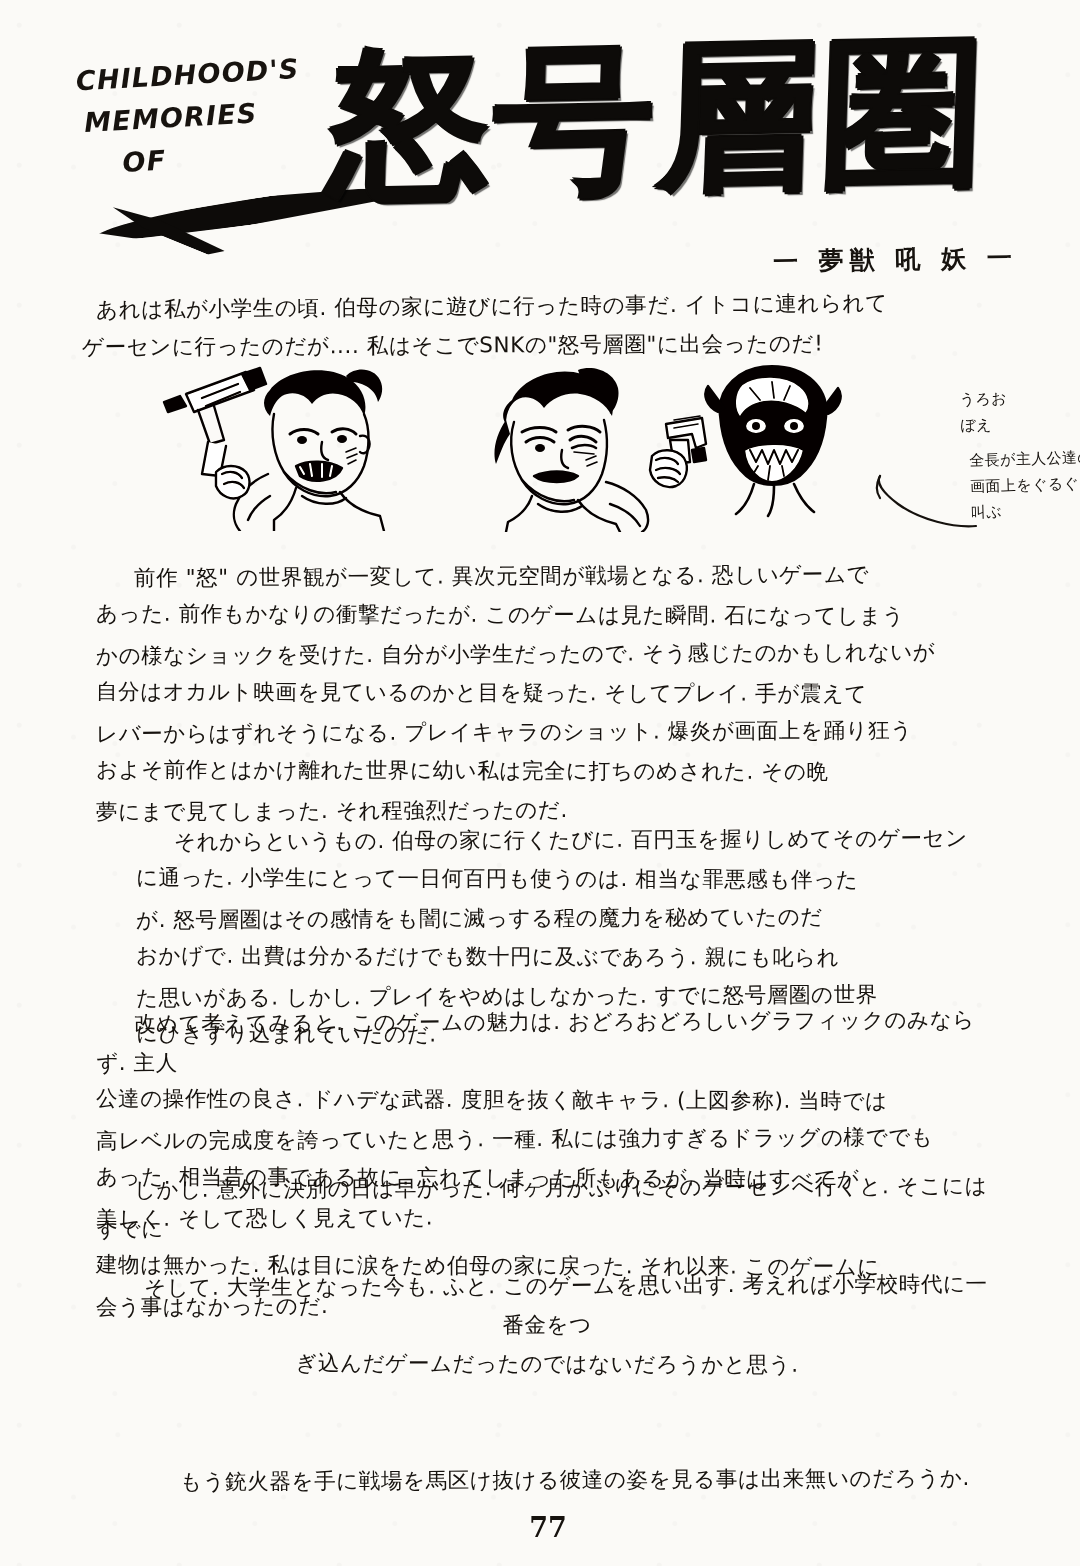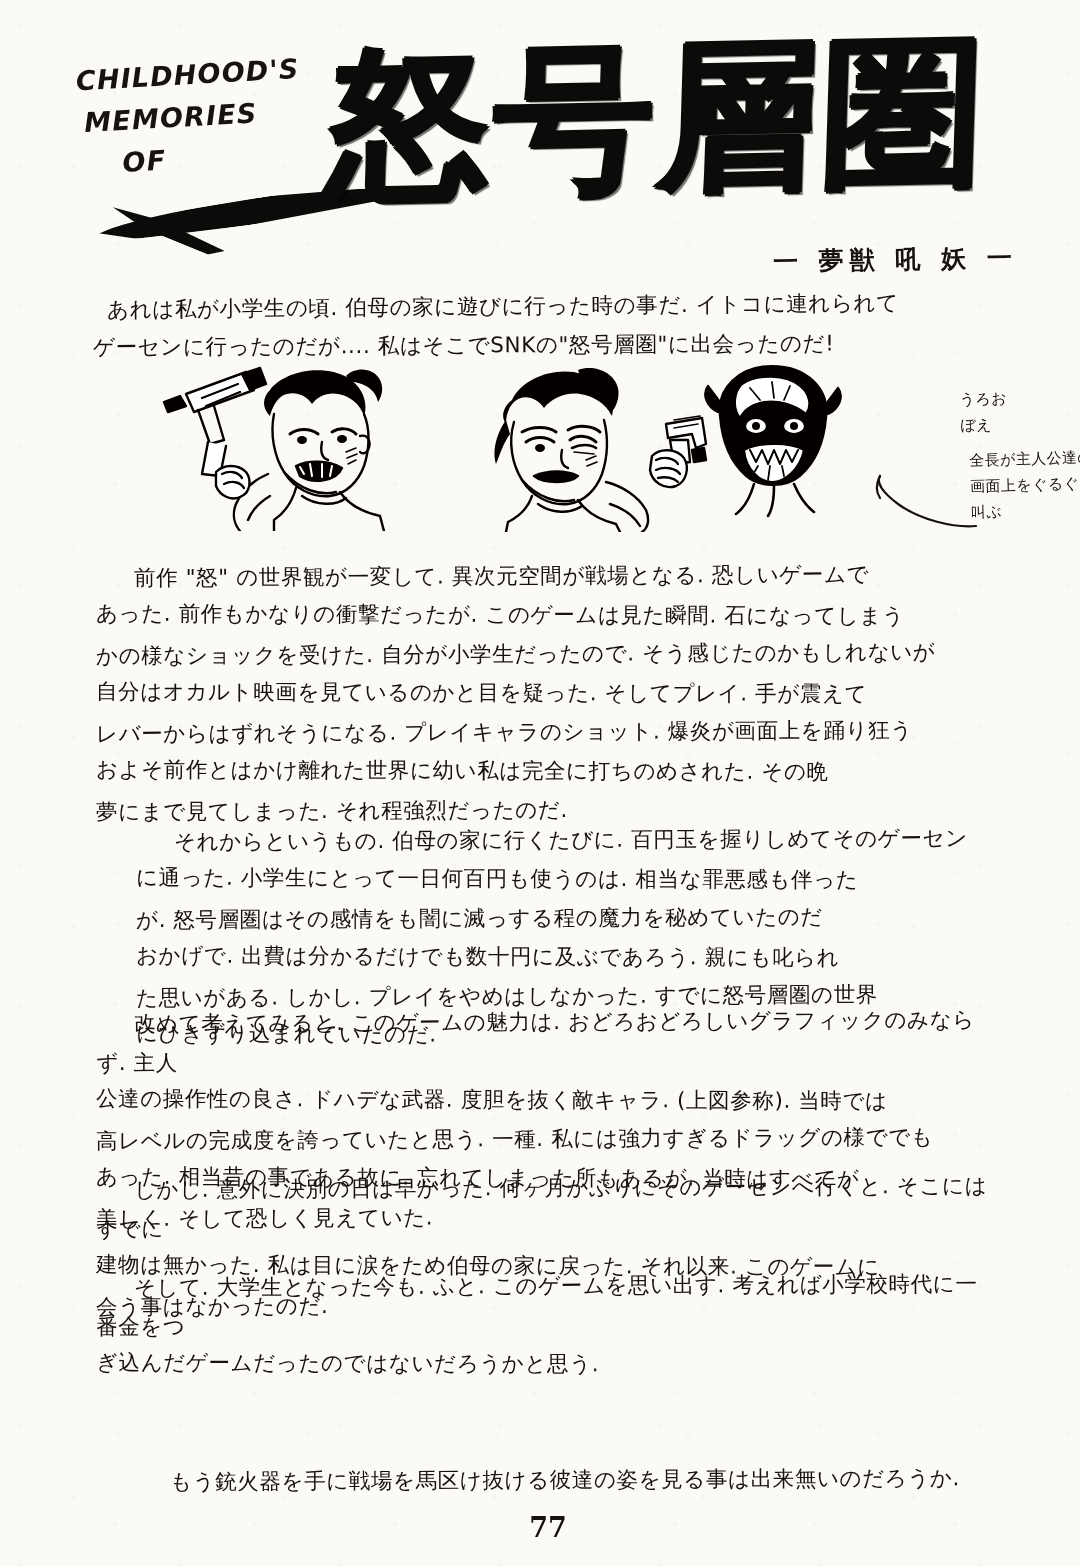--- a/index.html
+++ b/index.html
@@ -108,21 +108,21 @@
   
   .hand {
     font-family: "DejaVu Sans", sans-serif;
     color: #16120e;
     font-size: 21.5px;
     line-height: 39px;
     letter-spacing: 0.6px;
   }
   .intro {
     position: absolute;
-    left: 107px;
+    left: 96px;
     top: 286px;
     width: 900px;
   }
   .intro div { transform: rotate(-0.5deg); }
   .intro div:nth-child(2) { transform: rotate(-0.3deg) translateX(-14px); }
 
   
   .art-row {
     position: absolute;
     left: 150px;
@@ -166,23 +166,23 @@
     text-indent: 38px;
   }
   .para p.noind { text-indent: 0; }
   .para p:nth-child(odd) { transform: rotate(-0.28deg); }
   .para p:nth-child(even) { transform: rotate(0.18deg); }
 
   .p1 { top: 556px; }
   .p2 { top: 820px; margin-left: 40px; }
   .p3 { top: 1002px; }
   .p4 { top: 1168px; }
-  .p5 { top: 1266px; }
+  .p5 { top: 1266px; text-align: center; }
   .p6 { top: 1352px; }
-  .p7 { top: 1460px; left: 170px; width: 800px; }
+  .p7 { top: 1460px; left: 170px; width: 800px; text-align: right; }
 
   .folio {
     position: absolute;
     left: 0;
     top: 1512px;
     width: 1080px;
     text-align: center;
     font-family: "DejaVu Serif", serif;
     font-size: 27px;
     font-weight: bold;

